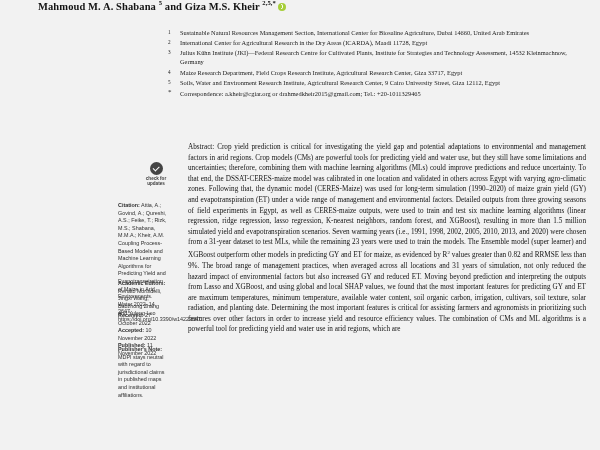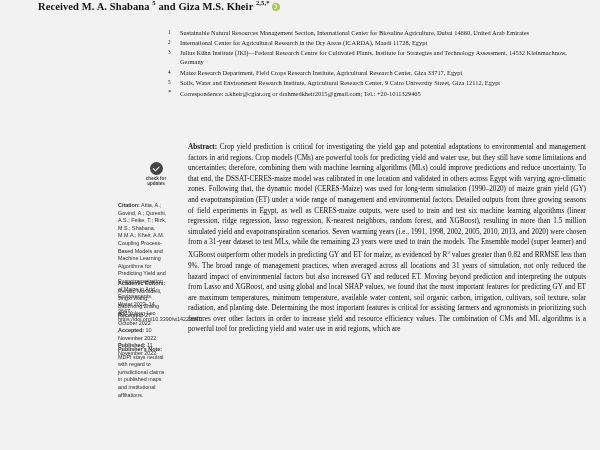--- a/index.html
+++ b/index.html
@@ -54,21 +54,21 @@
   .affil.corr .num{font-size:7px;line-height:7px;}
   .affil.corr{margin-top:2.5px;}
   
   .abstract{
     position:absolute;left:188px;top:142px;width:398px;
     font-size:7.2px;line-height:10.6px;
     text-align:justify;
     color:#121212;
     hyphens:auto;
   }
-  .abstract b{font-weight:bold;}
+  .abstract b{font-weight:normal;}
   .abstract sup{font-size:5px;vertical-align:super;}
   
   .sidebar{
     position:absolute;left:0;top:160px;width:172px;
     color:#2a2a2a;
   }
   .badge{
     position:absolute;left:134px;top:2px;
     width:44px;text-align:center;
   }
@@ -101,21 +101,21 @@
   .side-block.note{top:186px;}
   
   .side-inner{padding-left:118px;}
 </style>
 </head>
 <body>
 
 <div class="page">
 
   <div class="author-line">
-    <span>Received M. A. Shabana </span><sup>5</sup><span> and Giza M.S. Kheir </span><sup>2,5,*</sup><span class="orcid"></span>
+    <span>Mahmoud M. A. Shabana </span><sup>5</sup><span> and Giza M.S. Kheir </span><sup>2,5,*</sup><span class="orcid"></span>
   </div>
 
   <div class="affils">
     <div class="affil">
       <div class="num">1</div>
       <div class="txt">Sustainable Natural Resources Management Section, International Center for Biosaline Agriculture, Dubai 14660, United Arab Emirates</div>
     </div>
     <div class="affil">
       <div class="num">2</div>
       <div class="txt">International Center for Agricultural Research in the Dry Areas (ICARDA), Maadi 11728, Egypt</div>

